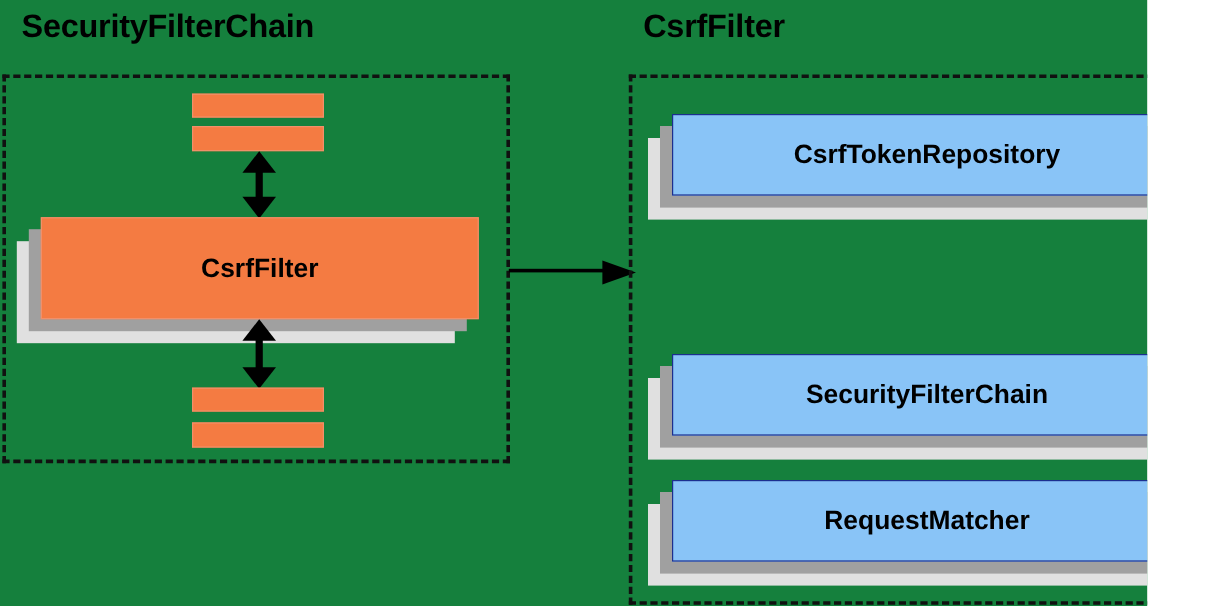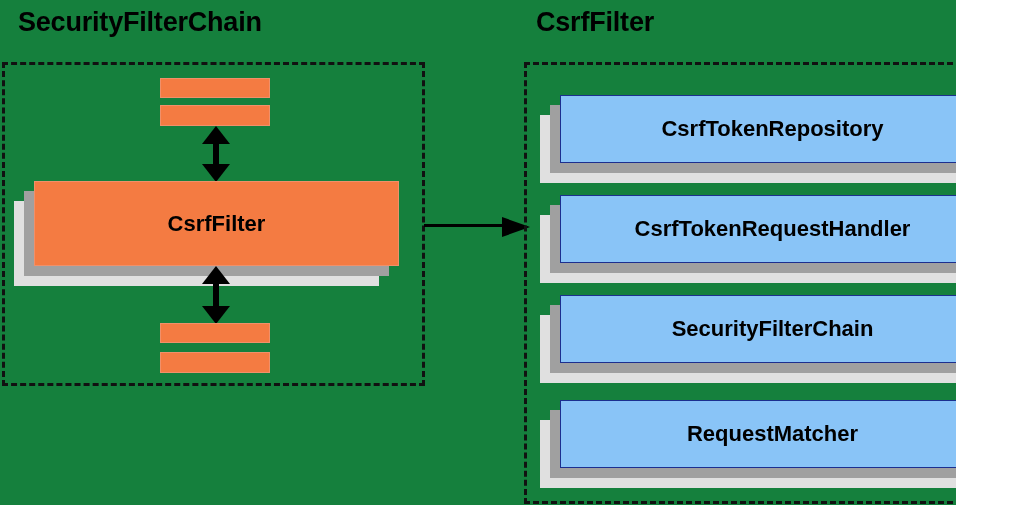--- a/index.html
+++ b/index.html
@@ -223,25 +223,20 @@
   <div class="panel-title" id="title-right">CsrfFilter</div>
 
   <div class="dashed-panel" id="panel-right"></div>
 
   <div class="node blue collaborator" id="collab-0">
     <div class="shadow-far"></div>
     <div class="shadow-near"></div>
     <div class="face">CsrfTokenRepository</div>
   </div>
 
-  <div class="node blue collaborator" id="collab-1">
-    <div class="shadow-far"></div>
-    <div class="shadow-near"></div>
-    <div class="face">CsrfTokenRequestHandler</div>
-  </div>
 
   <div class="node blue collaborator" id="collab-2">
     <div class="shadow-far"></div>
     <div class="shadow-near"></div>
     <div class="face">SecurityFilterChain</div>
   </div>
 
   <div class="node blue collaborator" id="collab-3">
     <div class="shadow-far"></div>
     <div class="shadow-near"></div>

